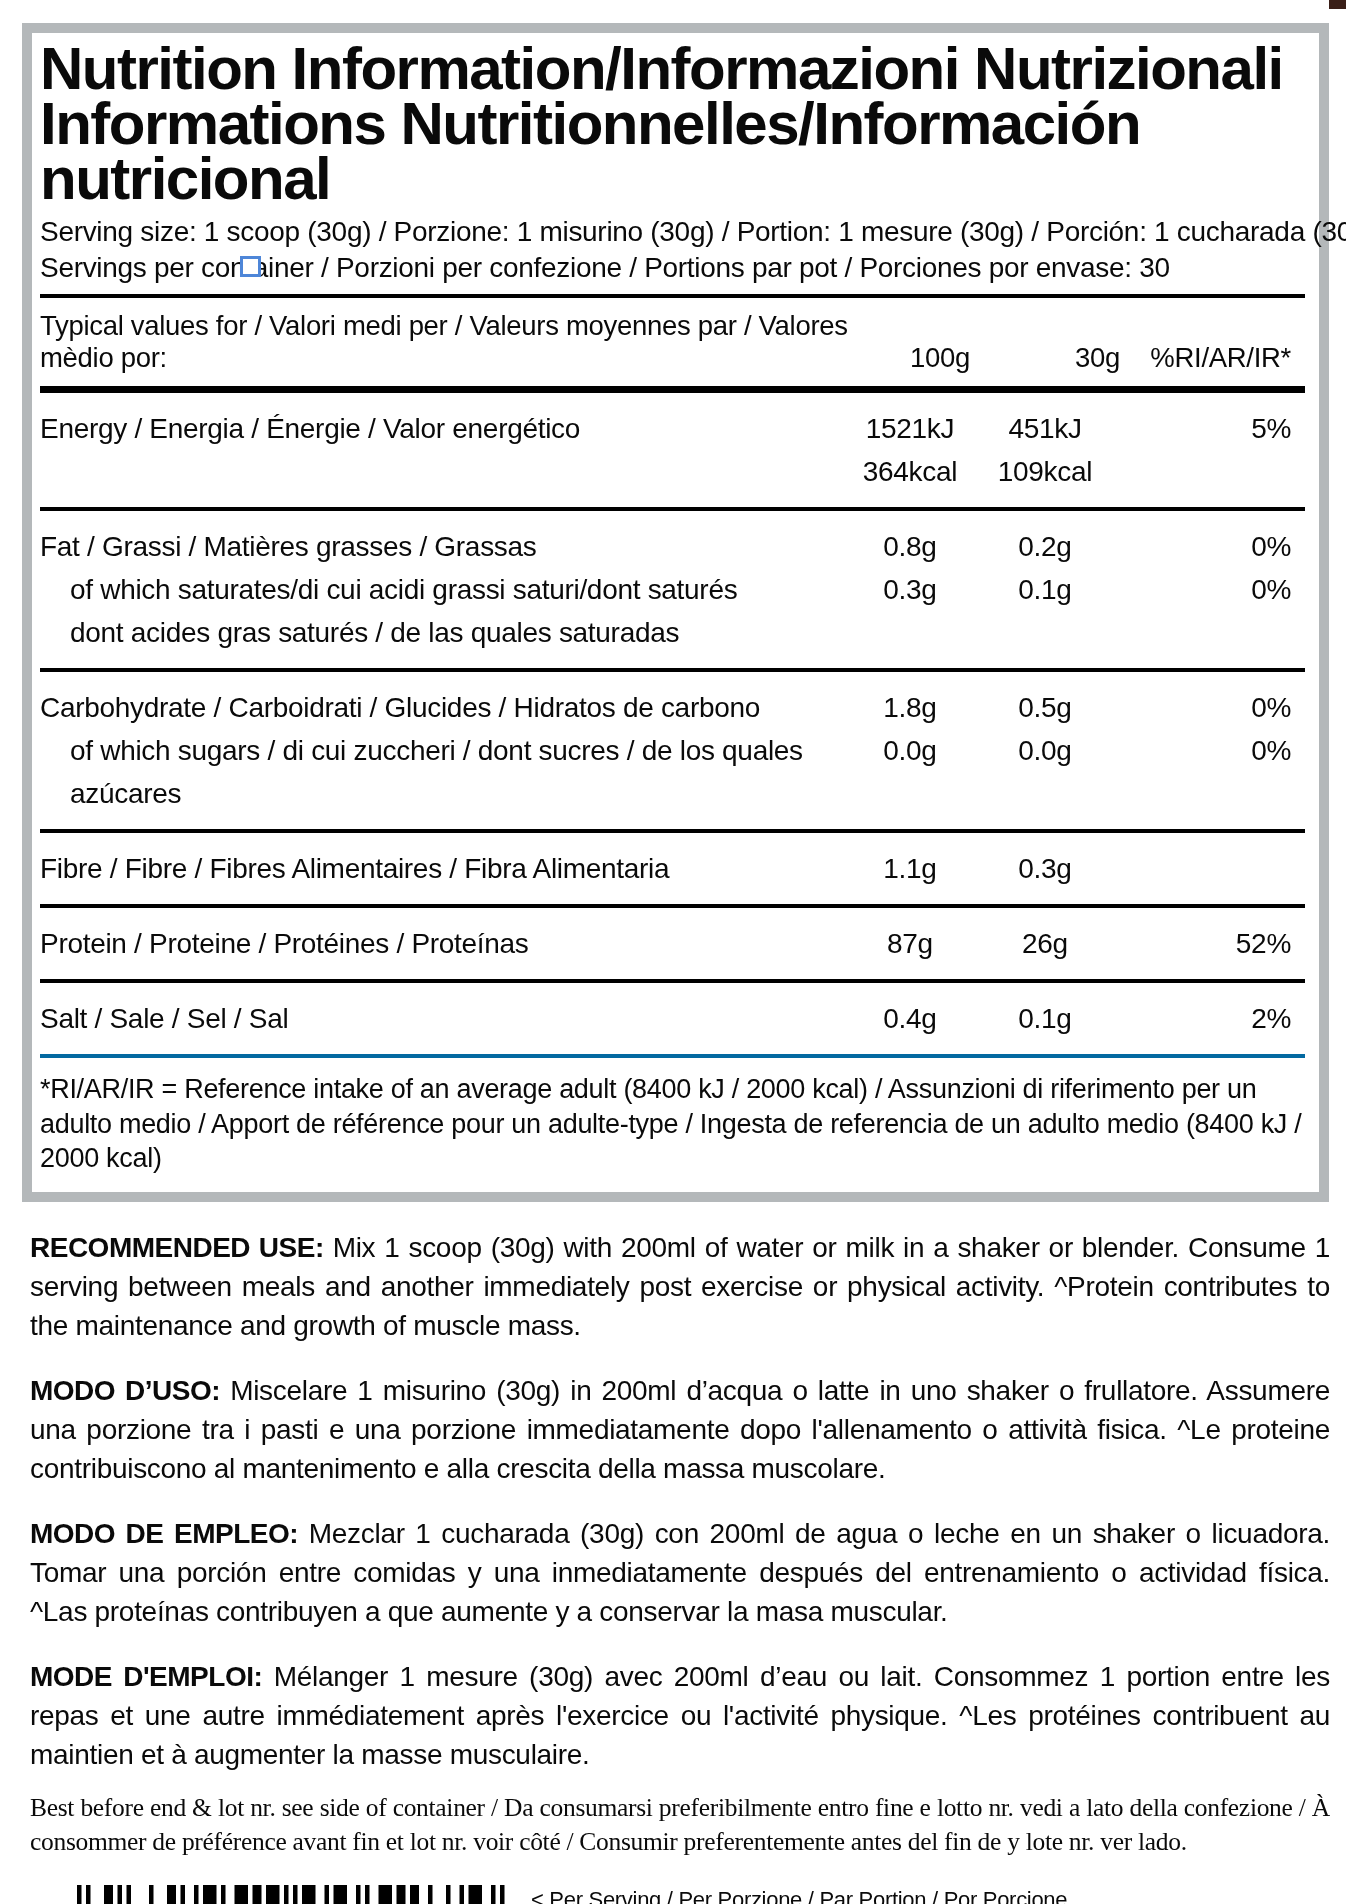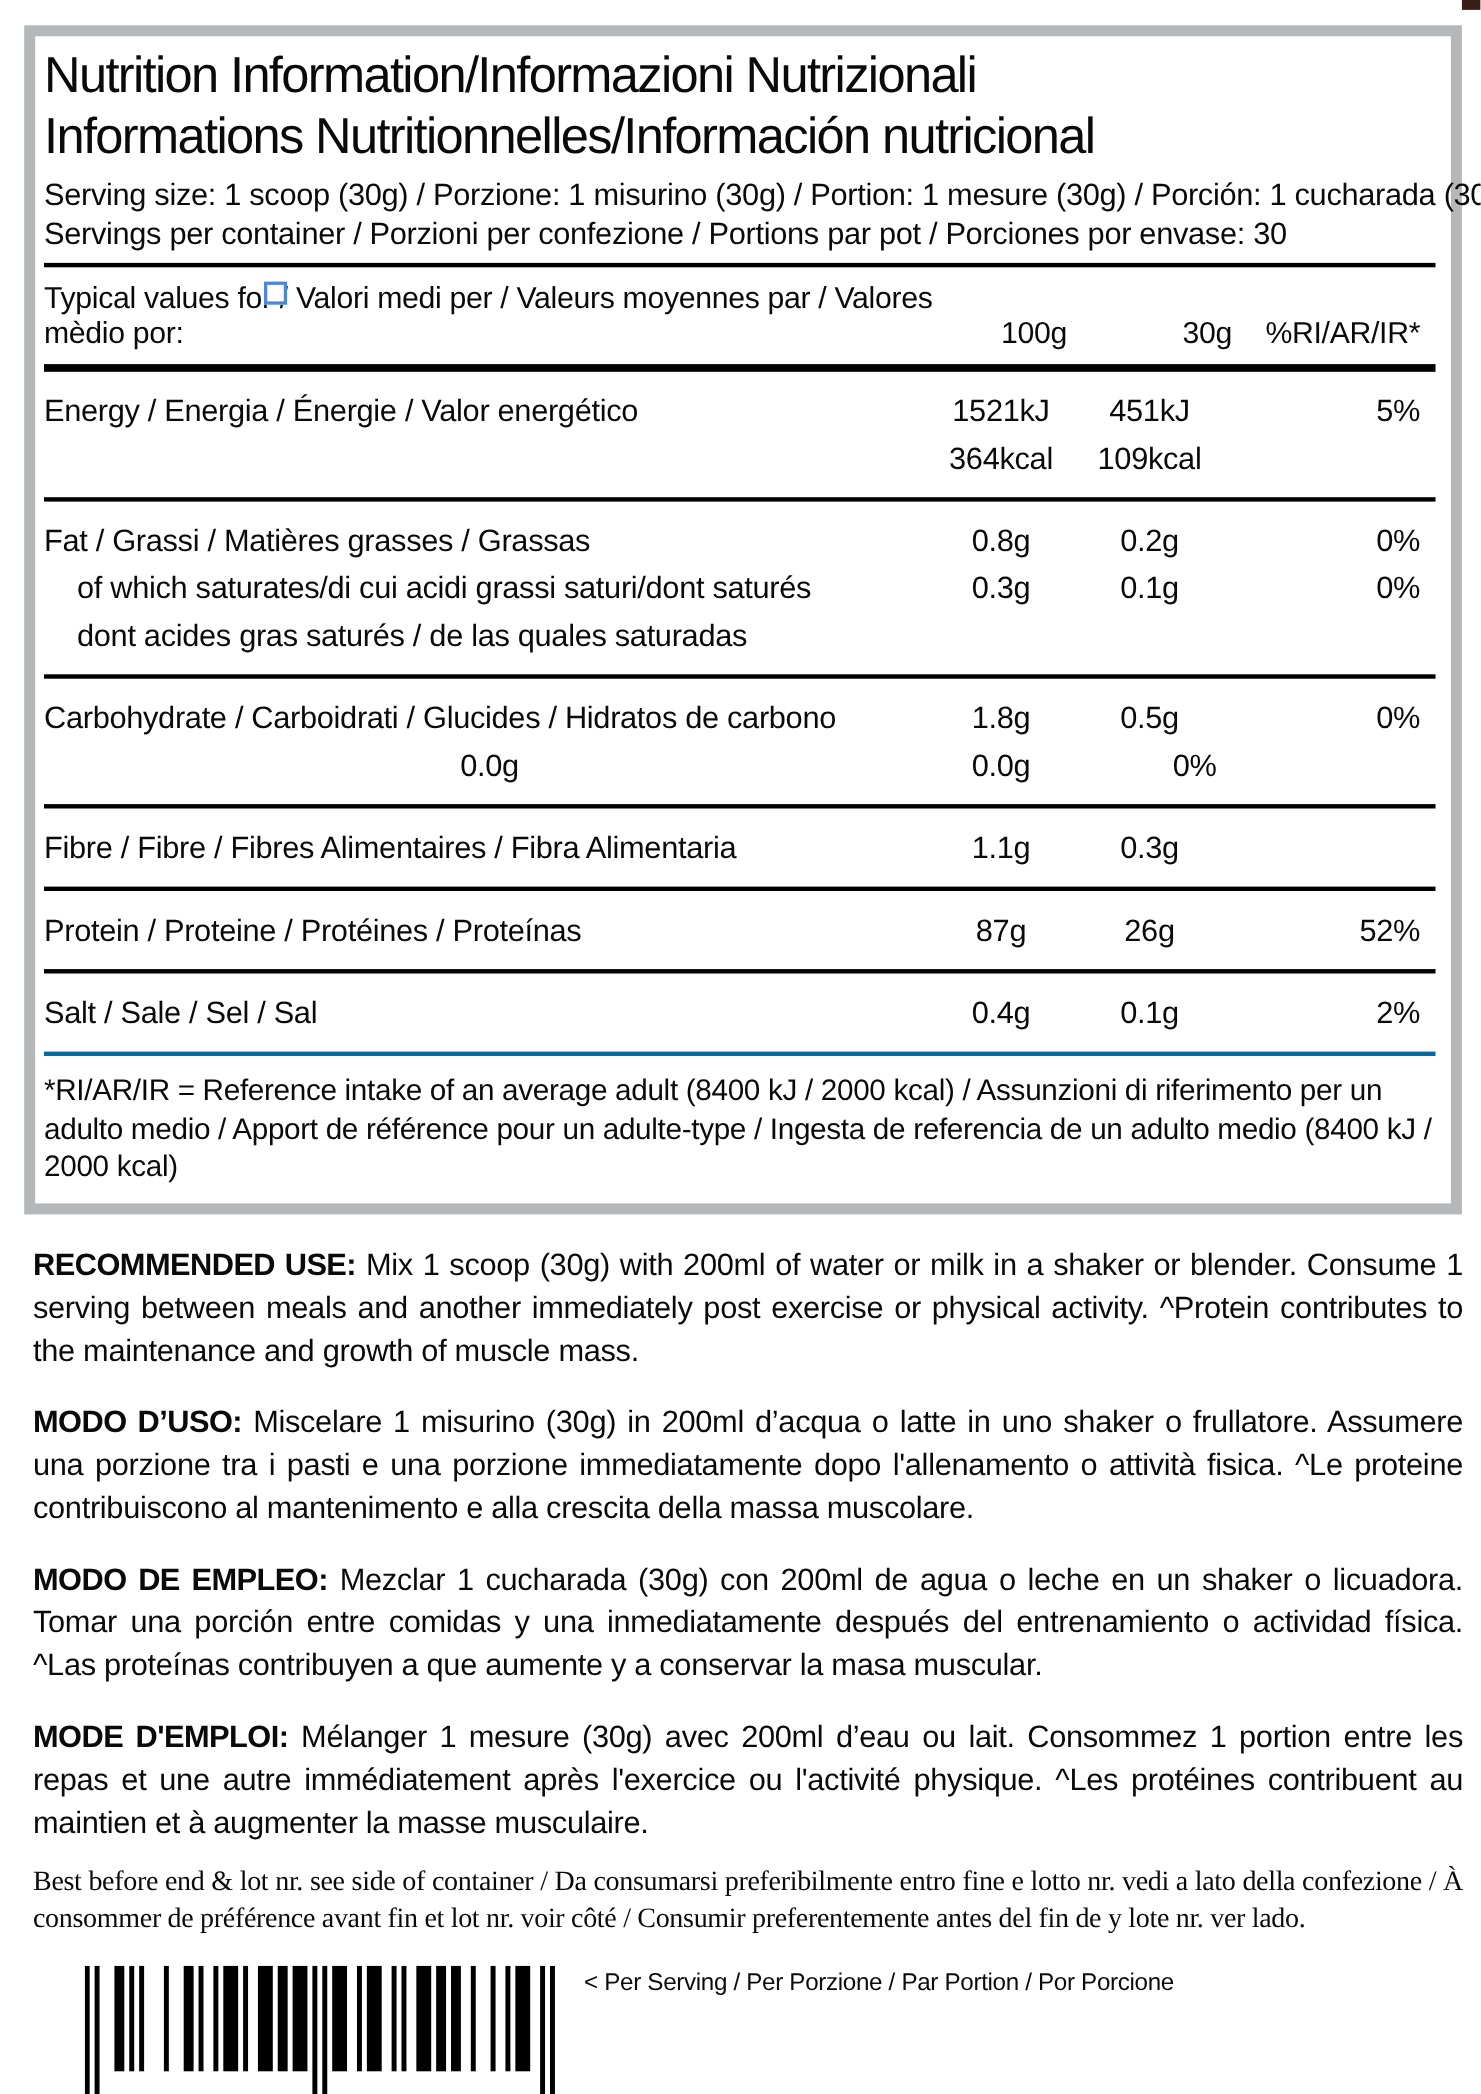--- a/index.html
+++ b/index.html
@@ -6,21 +6,21 @@
   body{
     width:1346px;height:1904px;position:relative;overflow:hidden;
     background:#ffffff;color:#0a0a0a;
     font-family:"Liberation Sans",sans-serif;
     letter-spacing:-0.3px;
   }
   .corner{position:absolute;right:0;top:0;width:17px;height:9px;background:#3a1f18;}
   .blue-square{position:absolute;left:240px;top:256px;width:15px;height:15px;border:3px solid #4e86d8;background:#ffffff;z-index:5;}
 
   .box{margin:23px 17px 0 22px;border:10px solid #b4b8ba;background:#fff;padding:8px 14px 0 8px;}
-  .title{font-weight:400;font-size:46px;line-height:55px;letter-spacing:-1.5px;}
+  .title{font-weight:700;font-size:60px;line-height:55px;letter-spacing:-1.5px;}
   .serving{font-size:28px;line-height:36px;margin-top:8px;}
   .serving div{white-space:nowrap;}
   .hr1{height:4px;background:#000;margin-top:8px;}
   .hr2{height:7px;background:#000;}
 
   .thead{display:grid;grid-template-columns:1fr 120px 150px 185px;padding:12px 0;font-size:27.5px;align-items:end;}
   .thead .hnum{text-align:right;}
   .thead .hri{text-align:right;padding-right:14px;margin-top:19px;}
 
   .tgroup{border-bottom:4px solid #000;padding:14px 0;}
@@ -106,20 +106,21 @@
   </div>
 
   <div class="tgroup">
     <div class="trow">
       <span class="cell-label">Carbohydrate / Carboidrati / Glucides / Hidratos de carbono</span>
       <span class="cell-num">1.8g</span>
       <span class="cell-num">0.5g</span>
       <span class="col-ri">0%</span>
     </div>
     <div class="trow sub">
+      <span class="cell-label">of which sugars / di cui zuccheri / dont sucres / de los quales azúcares</span>
       <span class="cell-num">0.0g</span>
       <span class="cell-num">0.0g</span>
       <span class="col-ri">0%</span>
     </div>
   </div>
 
   <div class="tgroup">
     <div class="trow">
       <span class="cell-label">Fibre / Fibre / Fibres Alimentaires / Fibra Alimentaria</span>
       <span class="cell-num">1.1g</span>

